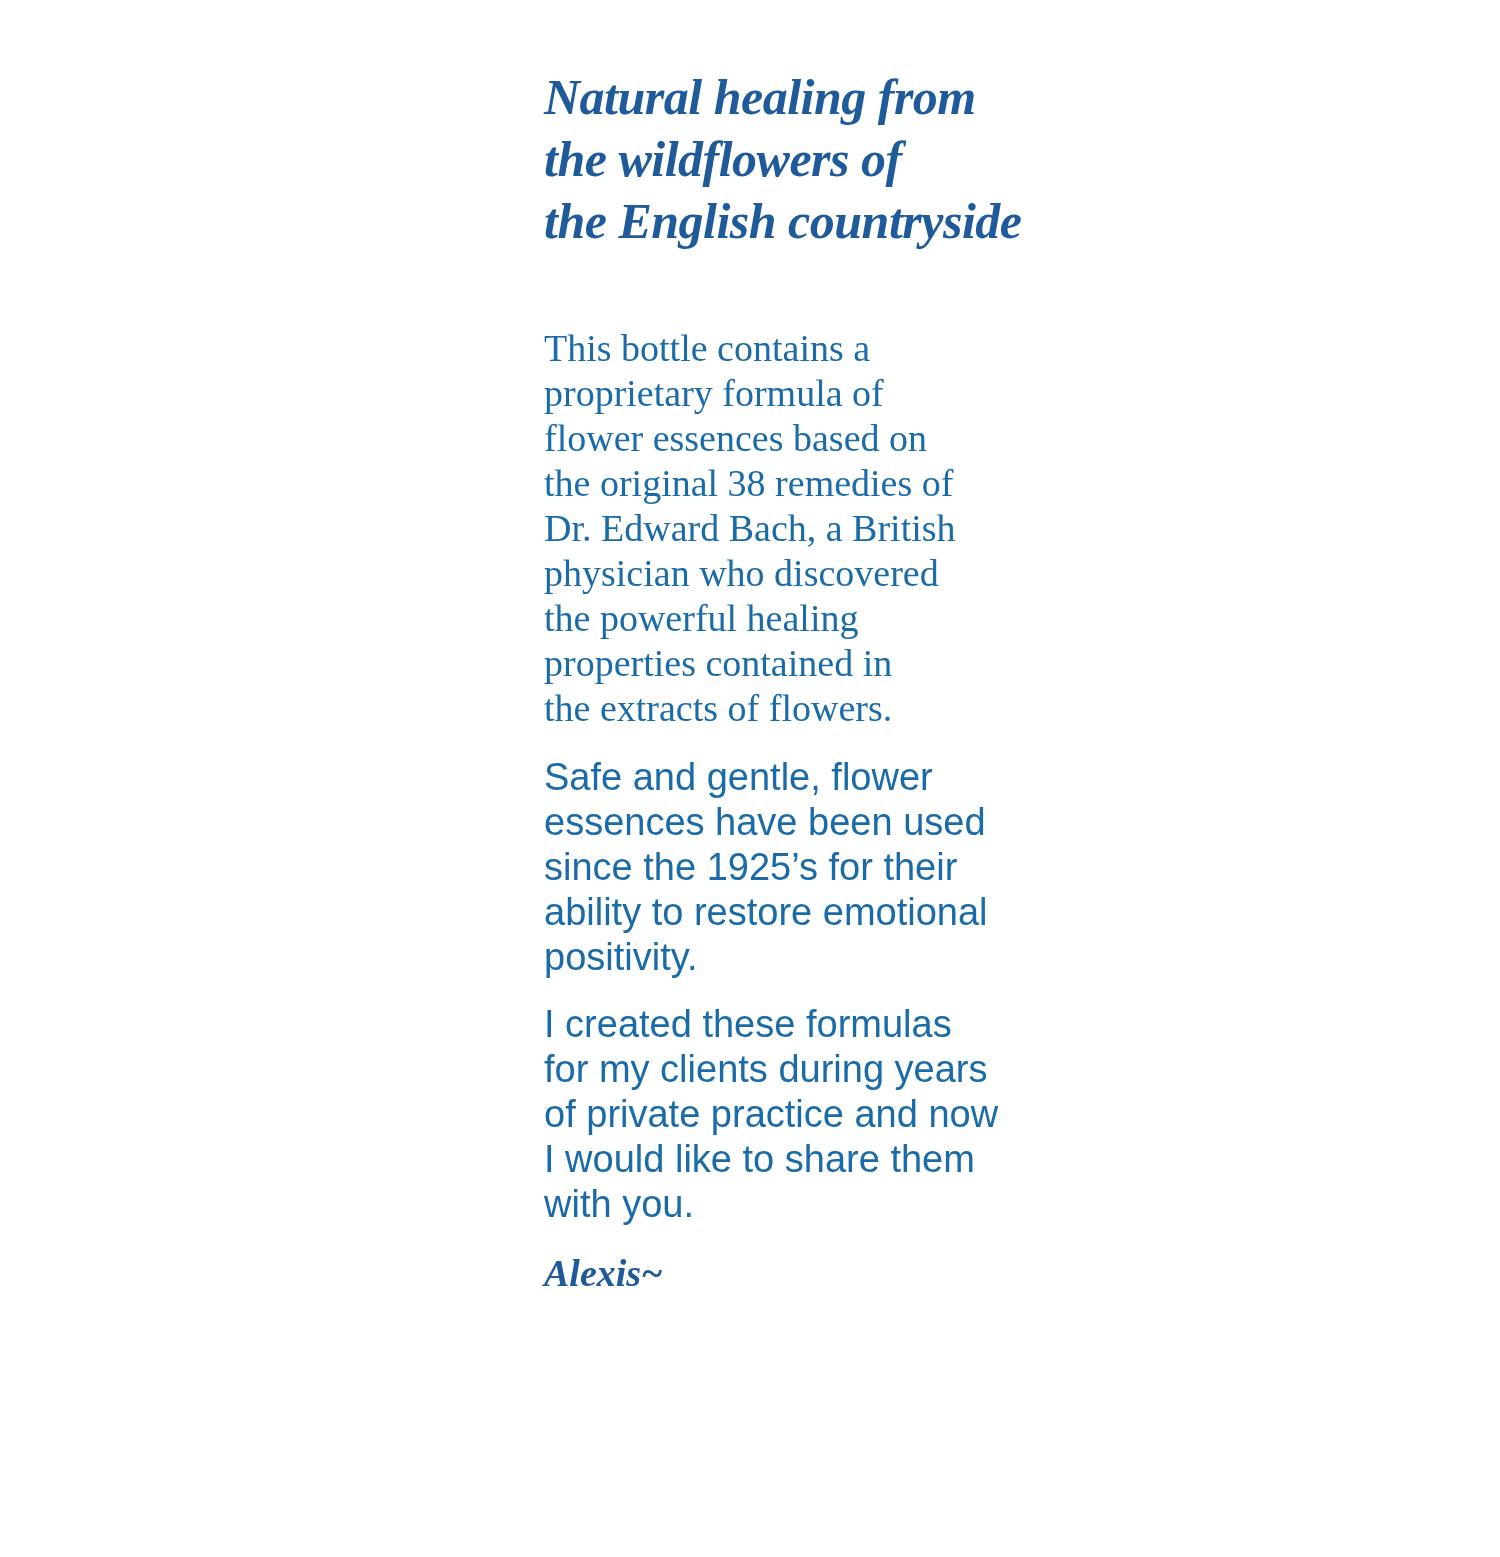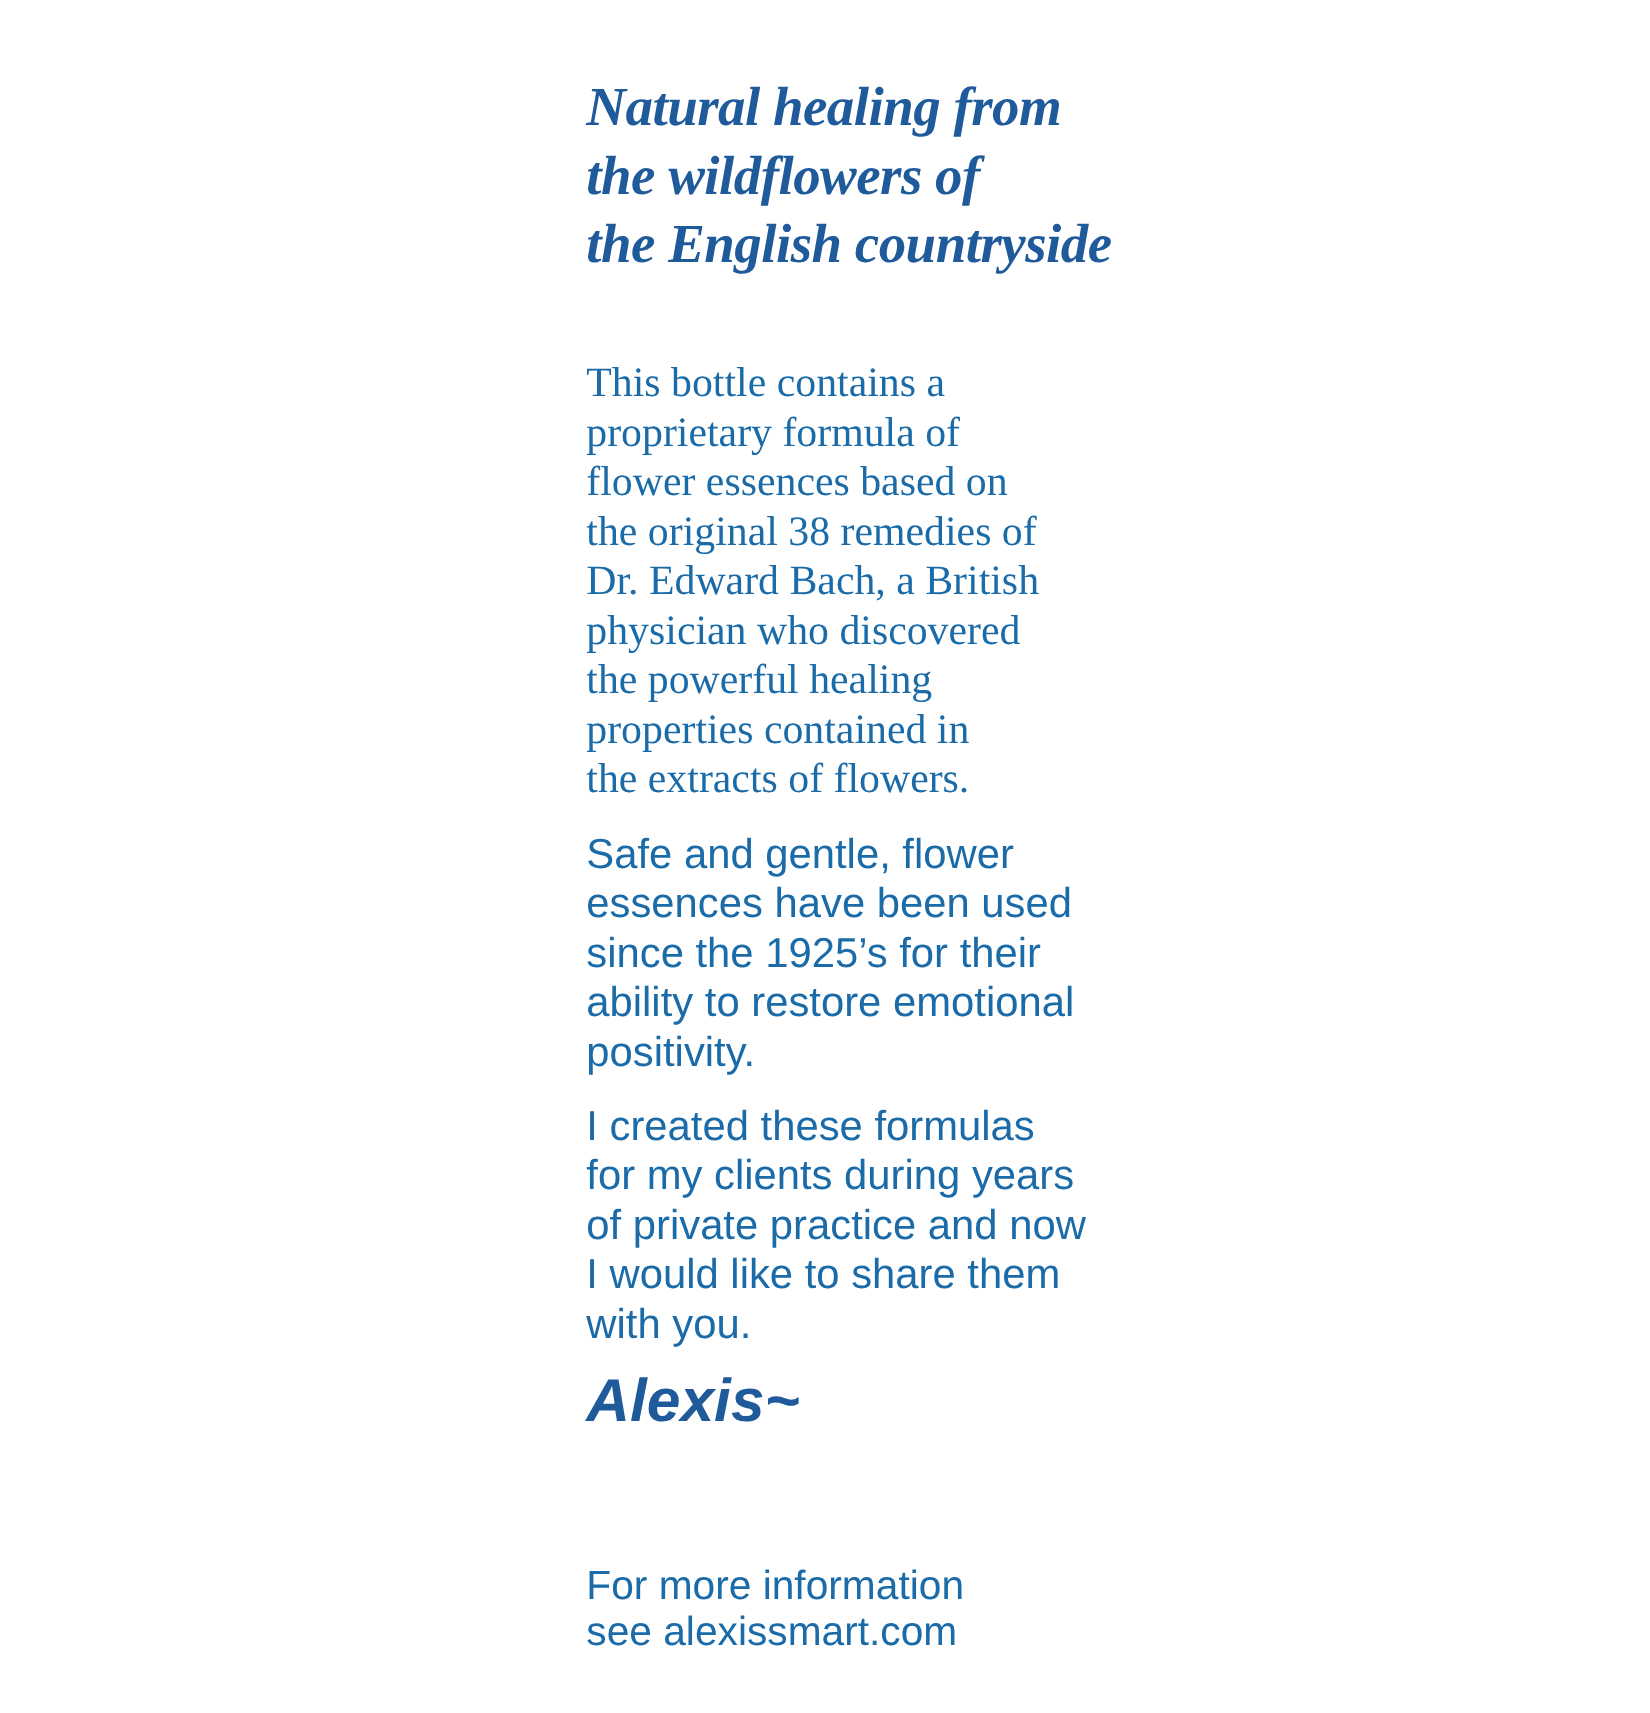--- a/index.html
+++ b/index.html
@@ -10,21 +10,21 @@
   html,body{margin:0;padding:0;}
   body{
     width:1500px;height:1557px;
     background:var(--bg-color);
     font-family:"Liberation Sans", sans-serif;
     position:relative;
     overflow:hidden;
   }
   .label-panel{
     position:absolute;
-    left:533px;
+    left:544px;
     top:66px;
     width:560px;
   }
   .heading{
     font-family:"Liberation Serif", serif;
     font-style:italic;
     font-weight:600;
     font-size:50px;
     line-height:62px;
     letter-spacing:-0.5px;
@@ -37,24 +37,24 @@
     font-size:38px;
     line-height:45px;
     color:var(--body-color);
     white-space:pre-line;
     margin:0;
   }
   .body-paragraph.p1{margin-bottom:24px;font-family:Liberation Serif, serif;}
   .body-paragraph.p2{margin-bottom:22px;}
   .body-paragraph.p3{margin-bottom:0;}
   .signature{
-    font-family:Liberation Sans, sans-serif;
+    font-family:Liberation Serif, serif;
     font-style:italic;
     font-weight:600;
-    font-size:55px;
+    font-size:38px;
     line-height:60px;
     color:var(--heading-color);
     margin:16px 0 3px 0;
   }
   .footer-note{
     font-family:"Liberation Sans", sans-serif;
     font-size:37px;
     line-height:41px;
     color:var(--body-color);
     white-space:pre-line;
@@ -86,15 +86,13 @@
 positivity.</p>
 
   <p class="body-paragraph p3">I created these formulas
 for my clients during years
 of private practice and now
 I would like to share them
 with you.</p>
 
   <p class="signature">Alexis~</p>
 
-  <p class="footer-note">For more information
-see alexissmart.com</p>
 </div>
 
 </body></html>

